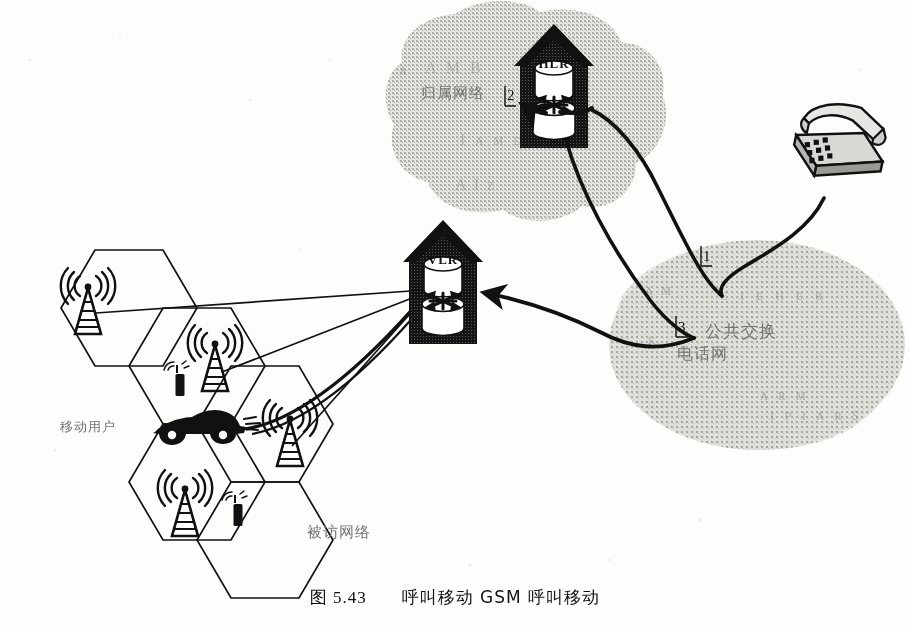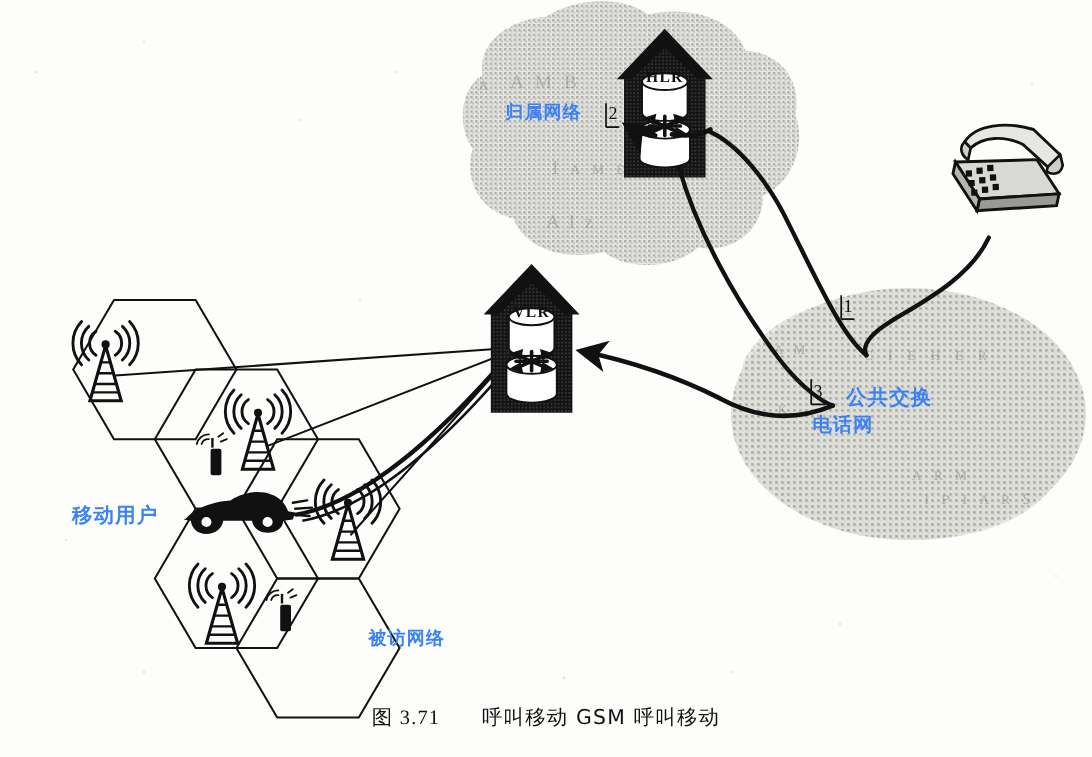--- a/index.html
+++ b/index.html
@@ -1,26 +1,26 @@
 <!DOCTYPE html>
 <html><head>
 <meta charset="utf-8">
 <style>
   html,body{margin:0;padding:0;background:#fdfdfb;}
   body{width:910px;height:631px;position:relative;overflow:hidden;
        font-family:"DejaVu Sans","Liberation Sans",sans-serif;}
   #stage{position:absolute;left:0;top:0;width:910px;height:631px;}
   svg{position:absolute;left:0;top:0;width:910px;height:631px;}
-  .lbl{position:absolute;white-space:nowrap;color:#3b82f6;font-weight:700;}
+  .lbl{position:absolute;white-space:nowrap;color:#737373;font-weight:400;}
   .cn{font-family:"DejaVu Sans","Liberation Sans",sans-serif;}
   #label-home{left:421px;top:84px;font-size:15px;letter-spacing:1px;}
   #label-pstn-1{left:705px;top:320px;font-size:17px;letter-spacing:1px;}
   #label-pstn-2{left:677px;top:344px;font-size:16px;letter-spacing:1px;}
   #label-visited{left:277px;top:523px;font-size:15px;letter-spacing:1px;margin-left:30px;}
-  #label-mobile-user{left:60px;top:418px;font-size:17px;letter-spacing:1px;}
+  #label-mobile-user{left:60px;top:418px;font-size:13px;letter-spacing:1px;}
   #caption{position:absolute;left:0;top:586px;width:910px;text-align:center;
            font-size:17px;color:#111;letter-spacing:1px;}
   #caption .num{font-family:"Liberation Serif",serif;}
   .step{position:absolute;font-size:15px;color:#111;
         font-family:"Liberation Serif",serif;font-weight:400;}
   #step-1{left:703px;top:248px;}
   #step-2{left:507px;top:87px;}
   #step-3{left:678px;top:319px;}
 </style>
 </head>
@@ -291,18 +291,18 @@
 
   <div class="lbl cn" id="label-visited">被访网络</div>
 
   <div class="step" id="step-1">1</div>
 
   <div class="step" id="step-2">2</div>
 
   <div class="step" id="step-3">3</div>
 
   <div id="caption">
-    <span class="num">图 3.71</span>
+    <span class="num">图 5.43</span>
     <span style="display:inline-block;width:22px"></span>
     <span class="cn">呼叫移动 GSM 呼叫移动</span>
   </div>
 
 </div>
 
 </body></html>

